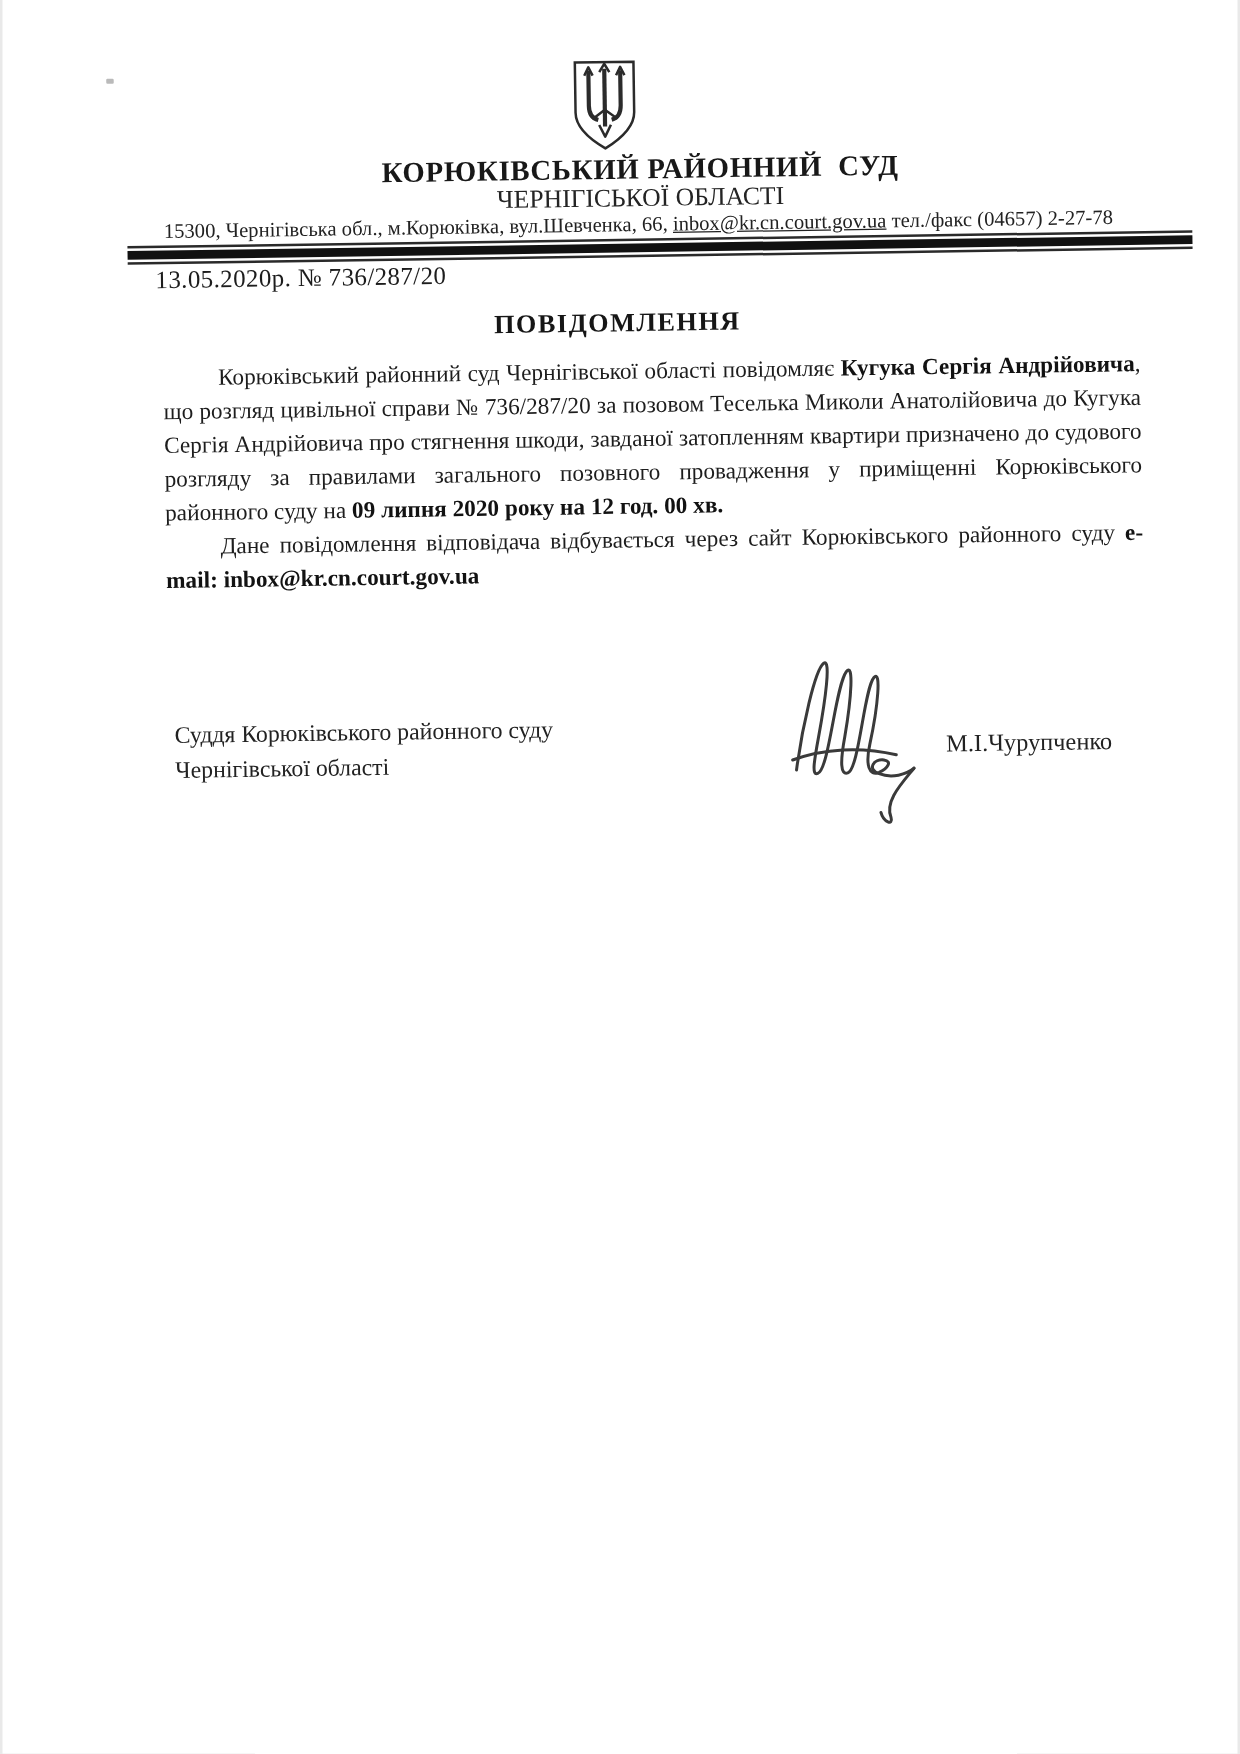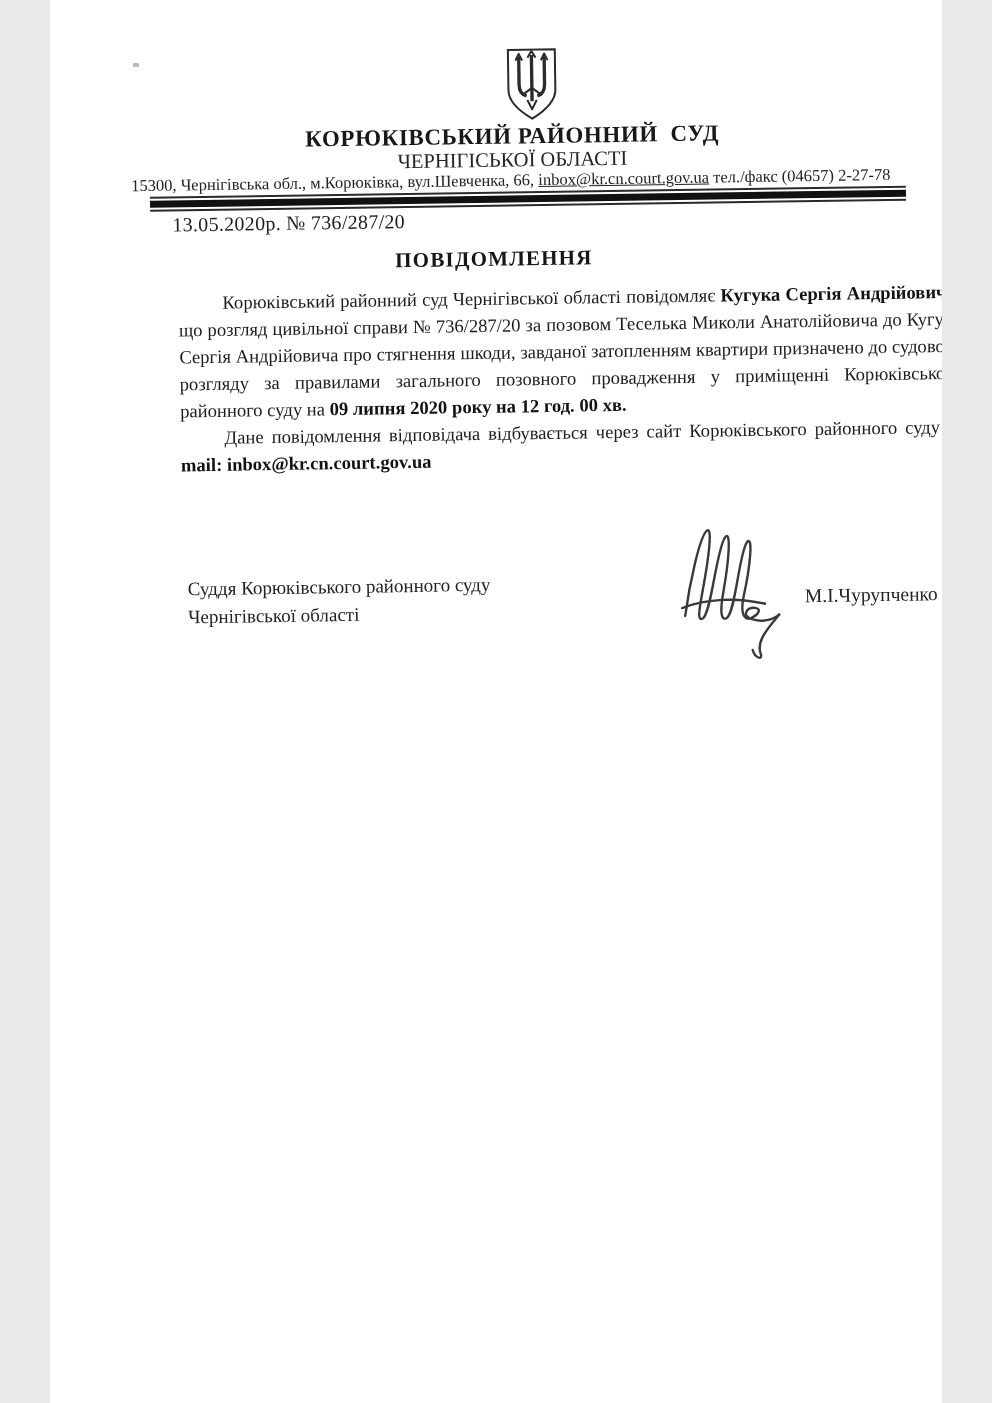--- a/index.html
+++ b/index.html
@@ -1,18 +1,18 @@
 <!DOCTYPE html>
 <html><head>
 <meta charset="utf-8">
 <style>
   html,body{margin:0;padding:0;background:#e9e9e9;}
   .sheet{
     position:relative;
-    width:892px;height:1403px;
+    width:988px;height:1403px;
     margin:0 auto;
     background:#ffffff;
     overflow:hidden;
     font-family:"Liberation Serif","DejaVu Serif",serif;
     color:#1f1f1f;
   }
   .tilt{
     position:absolute;inset:0;
     transform:rotate(-0.85deg);
     transform-origin:496px 400px;

